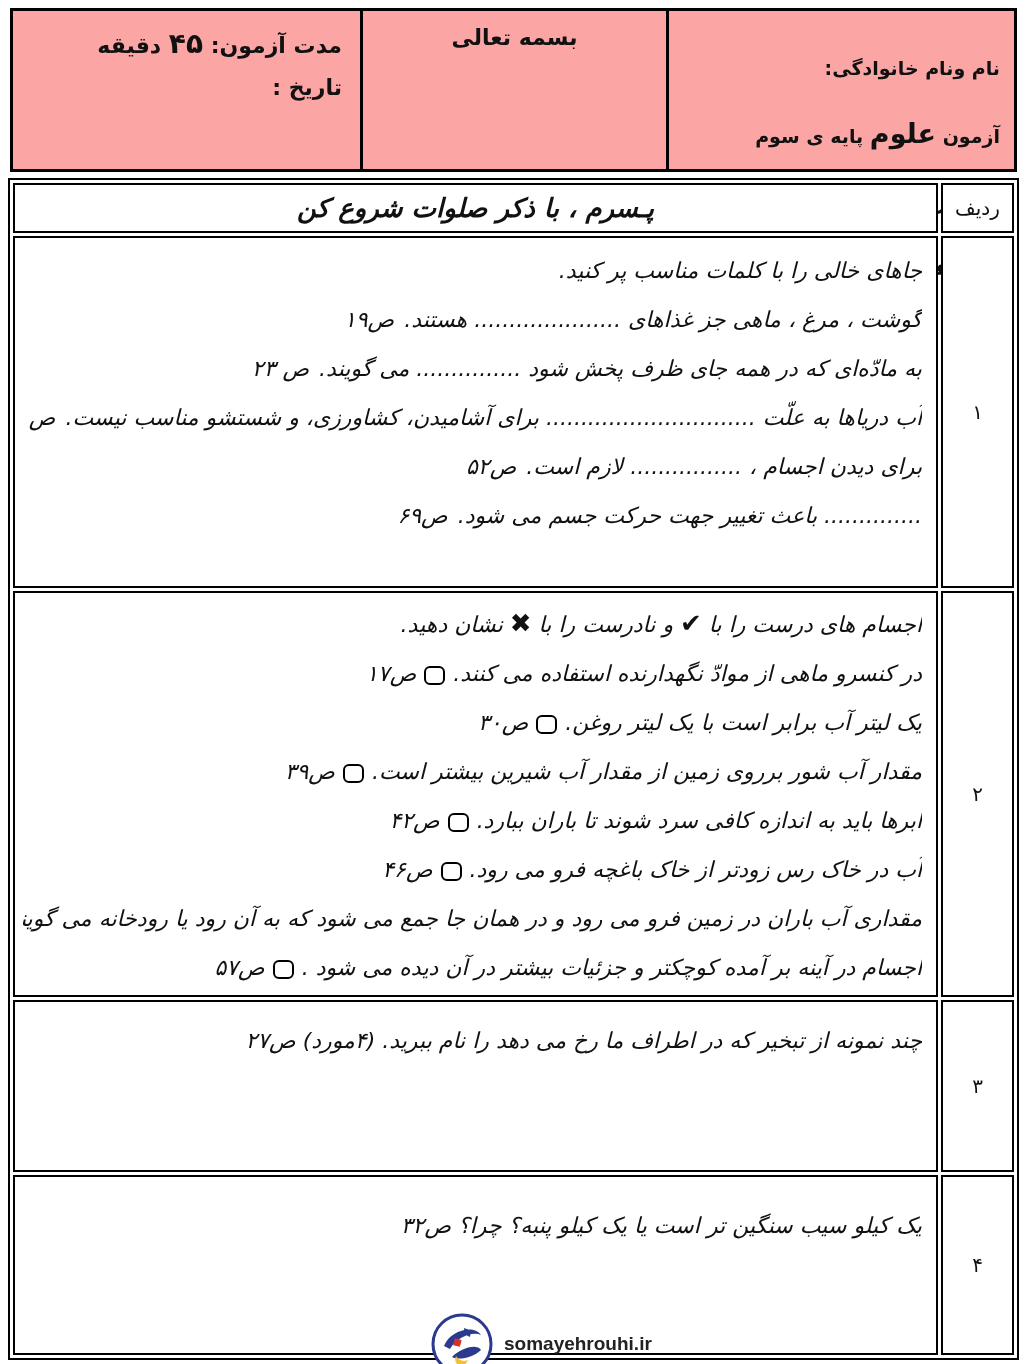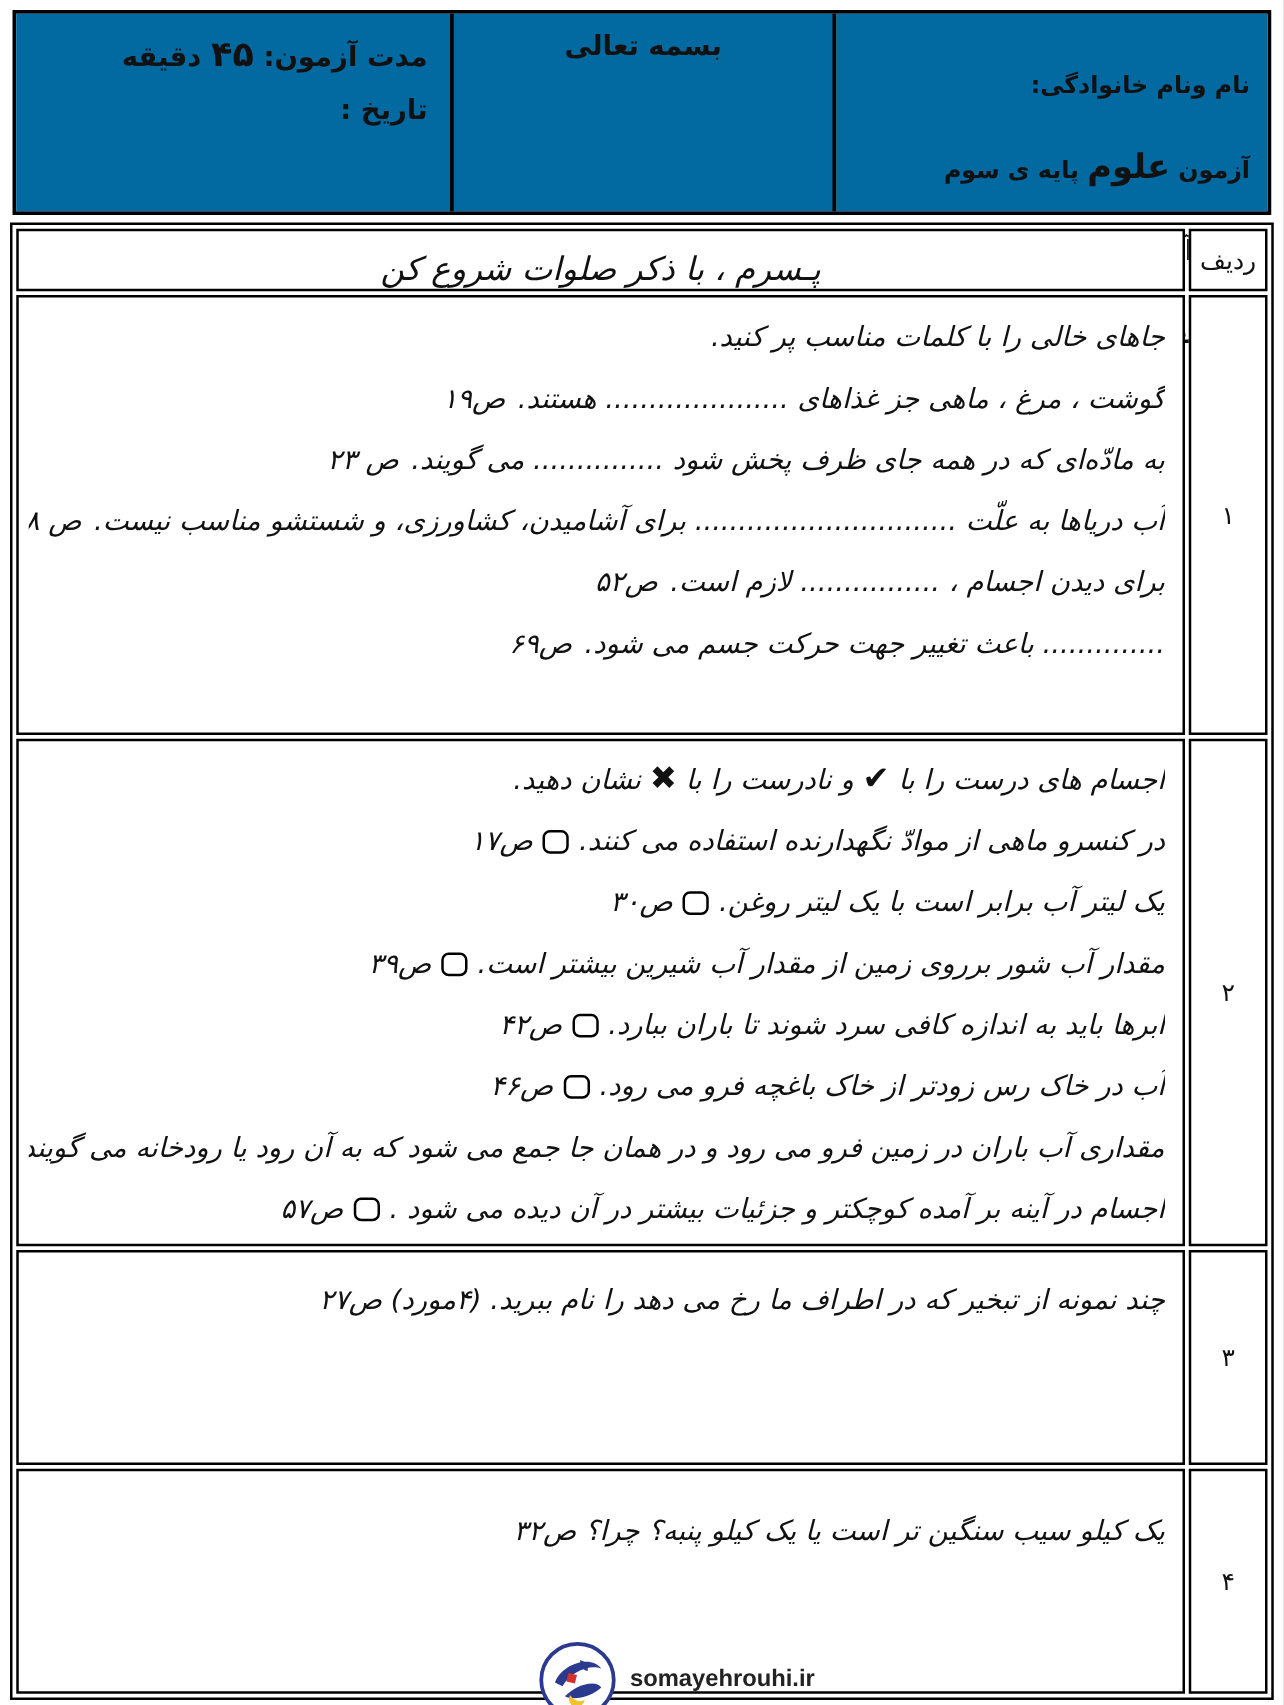--- a/index.html
+++ b/index.html
@@ -7,44 +7,44 @@
   .page {
     position:relative; width:1027px; height:1364px; margin:0 auto;
     background:#ffffff; overflow:hidden; color:#111;
     font-family:"DejaVu Sans", sans-serif;
   }
   
   .top-table {
     position:absolute; left:10px; top:8px; width:1007px; height:164px;
     border:3px solid #000; display:flex; direction:rtl;
   }
-  .cell { background:#0369a1; }
+  .cell { background:#fca5a5; }
   .cell-info { width:345px; padding:10px 14px; text-align:right; }
   .cell-basmala { width:309px; border-left:3px solid #000; border-right:3px solid #000;
     text-align:center; padding-top:14px; }
   .cell-timing { flex:1; padding:12px 18px 0 0; text-align:right; }
   .info-line { line-height:38px; font-size:19px; font-weight:700; white-space:nowrap;margin-top:28px; }
   .info-line.strong { font-size:22px; font-weight:800; }
   .subject-big { font-size:27px; font-weight:800; }
   .basmala-text { font-size:22px; font-weight:800; }
   .timing-line { line-height:42px; font-size:22px; font-weight:800; white-space:nowrap; }
   .duration-big { font-size:28px; font-weight:800; }
   
   .main-table {
     position:absolute; left:8px; top:178px; width:1011px; height:1182px;
     border:2px solid #000; padding:3px;
     display:flex; flex-direction:column; gap:3px; direction:rtl;
   }
   .t-row { display:flex; gap:3px; }
   .t-row > div { border:2px solid #000; background:#fff; }
-  .radif-cell { width:63px; flex:none; display:flex; align-items:center; justify-content:center;
+  .radif-cell { width:73px; flex:none; display:flex; align-items:center; justify-content:center;
     font-size:20px; }
   .content-cell { flex:1; overflow:hidden; }
   .row-header { height:50px; flex:none; }
-  .row-header .content-cell { display:flex; align-items:flex-end; justify-content:center; }
+  .row-header .content-cell { display:flex; align-items:center; justify-content:center;font-weight:bold; }
   .motto-text { font-size:26px; font-style:italic; letter-spacing:1px; }
   .radif-label { font-size:20px; }
   .row-q1 { height:352px; flex:none; }
   .row-q2 { height:406px; flex:none; }
   .row-q3 { height:172px; flex:none; }
   .row-q4 { flex:1; }
   .q-body { padding:8px 14px 0 8px; text-align:right; }
   .row-q2 .q-body { padding-top:6px; }
   .row-q3 .q-body { padding-top:14px; }
   .row-q4 .q-body { padding-top:24px; }

